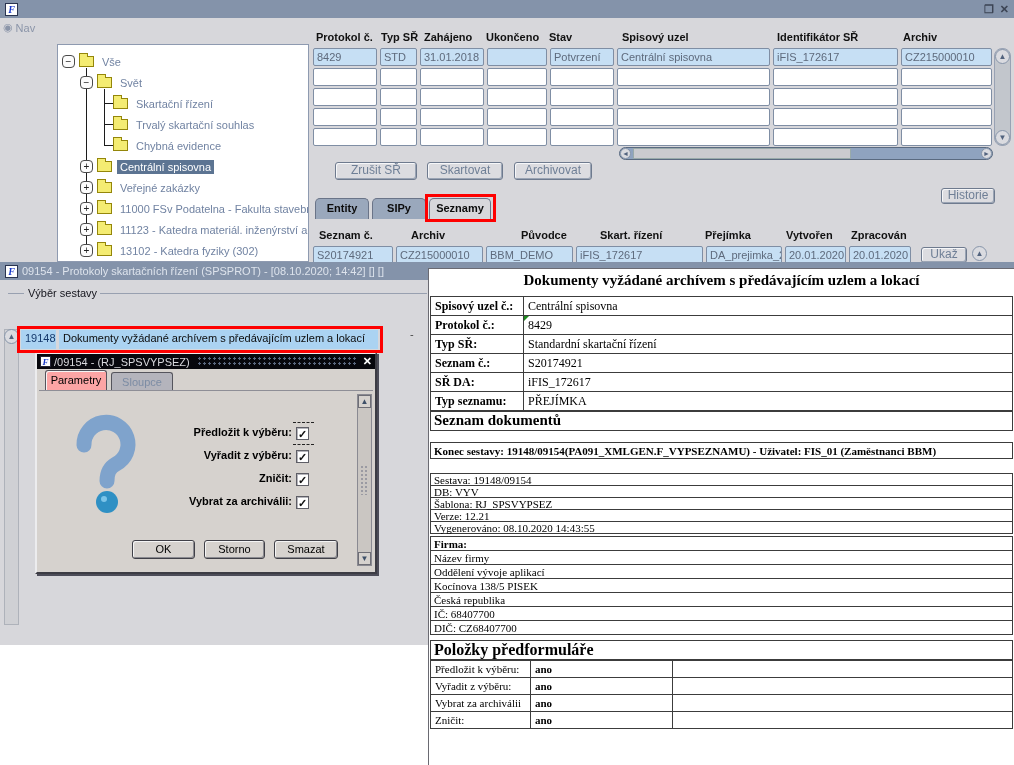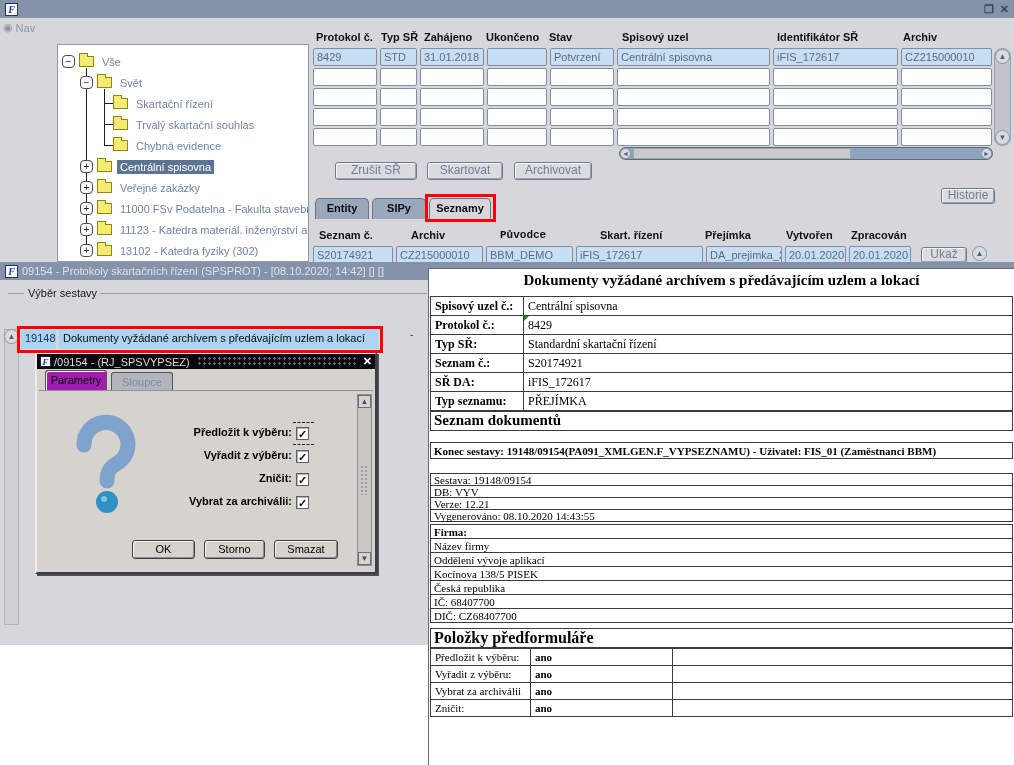--- a/index.html
+++ b/index.html
@@ -76,21 +76,21 @@
   
   .dialog {
     position:absolute; left:35px; top:352px; width:342px; height:222px; background:#d6d2ce;
     border:2px solid; border-color:#ececee #3c3c44 #3c3c44 #ececee; box-shadow:2px 2px 0 #4c4c58; z-index:40;
   }
   .dlg-title { position:absolute; left:0; top:0; width:100%; height:15px; background:#07070d; color:#d9d9de; display:flex; align-items:center; gap:3px; padding:0 3px; }
   .dlg-logo { width:11px; height:11px; background:#fff; border:1px solid #223; color:#1535c8; font:italic bold 9px/10px "Liberation Serif", serif; text-align:center; flex:0 0 auto; }
   .dlg-pattern { flex:1; height:11px; margin:0 4px; background-image:radial-gradient(#5b6880 1px, transparent 1.2px); background-size:5px 5px; }
   .dlg-close { color:#ffffff; font-weight:bold; }
   .dlg-tab { position:absolute; height:20px; text-align:center; line-height:19px; border:1px solid #55555d; border-bottom:none; border-radius:3px 3px 0 0; }
-  .dlg-tab.active { left:8px; top:16px; width:62px; background:#a21caf; color:#000; box-shadow:inset 1px 1px 0 #f4f4f4; }
+  .dlg-tab.active { left:8px; top:16px; width:62px; background:#fca5a5; color:#000; box-shadow:inset 1px 1px 0 #f4f4f4; }
   .dlg-tab.inactive { left:74px; top:18px; width:62px; height:18px; background:#b4b4bc; color:#7c8ca4; }
   .dlg-sep { position:absolute; left:2px; top:36px; width:334px; height:1px; background:#8e8e96; }
   .chk-row { position:absolute; left:60px; width:212px; text-align:right; font-weight:bold; color:#000; }
   .chk-box {
     display:inline-block; width:13px; height:13px; background:#fff; border:1px solid #5e5e66;
     box-shadow:inset 1px 1px 0 #b5b5bb; margin-left:4px; vertical-align:-2px;
     font-size:11px; line-height:12px; text-align:center; font-weight:bold; color:#101010;
   }
   .focus-dash { position:absolute; width:21px; border-top:1px dashed #222; }
   .dlg-btn {
@@ -272,21 +272,21 @@
   <div class="btn" style="left:514px;top:162px;width:78px;">Archivovat</div>
   <div class="btn" style="left:941px;top:188px;width:54px;height:16px;line-height:13px;">Historie</div>
 
   <div class="tab inactive" style="left:315px;width:54px;">Entity</div>
   <div class="tab inactive" style="left:372px;width:54px;">SIPy</div>
   <div class="tab active" style="left:429px;width:62px;">Seznamy</div>
   <div class="red-box" style="left:425px;top:194px;width:71px;height:28px;"></div>
 
   <span class="colhead" style="left:319px;top:229px;">Seznam č.</span>
   <span class="colhead" style="left:411px;top:229px;">Archiv</span>
-  <span class="colhead" style="left:500px;top:229px;font-family:Liberation Mono, monospace;">Původce</span>
+  <span class="colhead" style="left:521px;top:229px;">Původce</span>
   <span class="colhead" style="left:600px;top:229px;">Skart. řízení</span>
   <span class="colhead" style="left:705px;top:229px;">Přejímka</span>
   <span class="colhead" style="left:786px;top:229px;">Vytvořen</span>
   <span class="colhead" style="left:851px;top:229px;">Zpracován</span>
 
   <div class="grid" style="left:313px;top:246px;grid-template-columns:80px 87px 87px 127px 76px 61px 62px;">
     <div class="cell filled">S20174921</div>
     <div class="cell filled">CZ215000010</div>
     <div class="cell filled">BBM_DEMO</div>
     <div class="cell filled">iFIS_172617</div>
@@ -393,20 +393,21 @@
     </tbody>
       </table>
 
     <div class="doc-h2" style="">Seznam dokumentů</div>
 
     <div class="doc-line doc-konec">Konec sestavy: 19148/09154(PA091_XMLGEN.F_VYPSEZNAMU) - Uživatel: FIS_01 (Zaměstnanci BBM)</div>
 
     <div style="margin-top:15px;">
       <div class="doc-line m13">Sestava: 19148/09154</div>
       <div class="doc-line m13">DB: VYV</div>
+      <div class="doc-line m13">Šablona: RJ_SPSVYPSEZ</div>
       <div class="doc-line m13">Verze: 12.21</div>
       <div class="doc-line m13">Vygenerováno: 08.10.2020 14:43:55</div>
     </div>
 
     <div style="margin-top:3px;">
       <div class="doc-line m15 bold">Firma:</div>
       <div class="doc-line m15">Název firmy</div>
       <div class="doc-line m15">Oddělení vývoje aplikací</div>
       <div class="doc-line m15">Kocínova 138/5 PISEK</div>
       <div class="doc-line m15">Česká republika</div>

